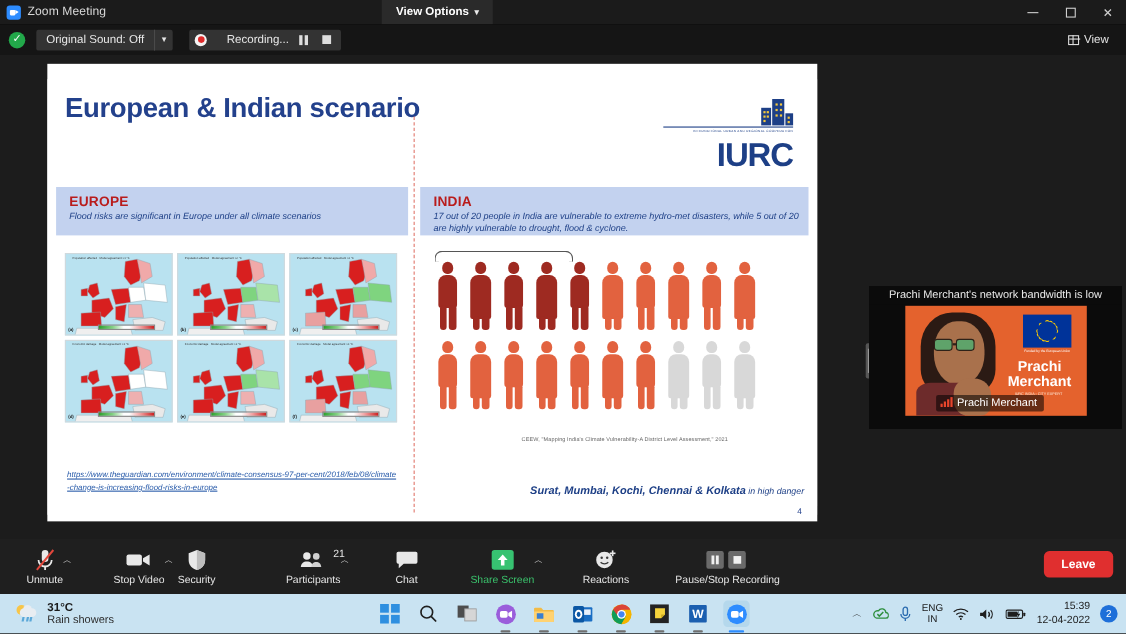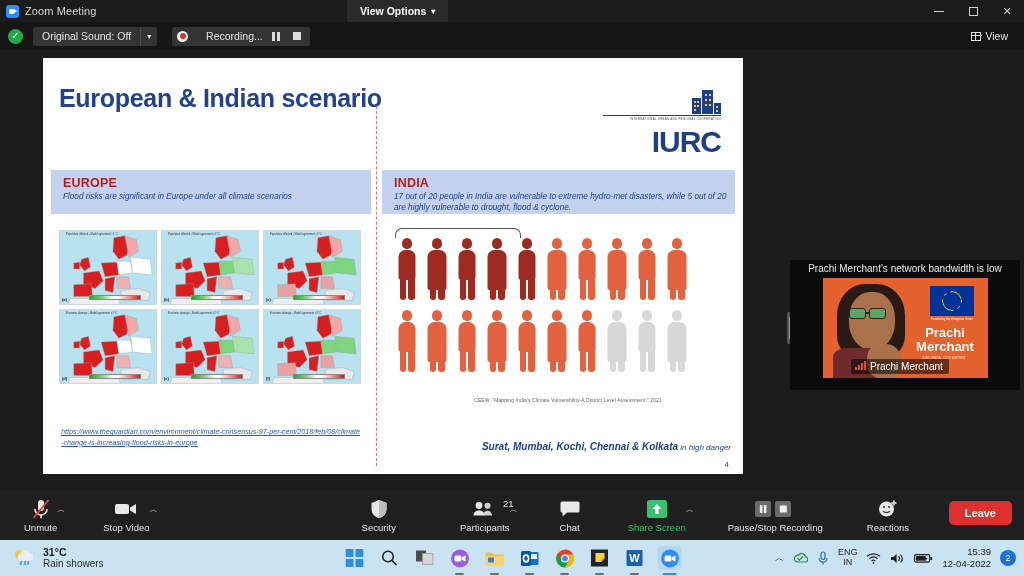--- a/index.html
+++ b/index.html
@@ -809,21 +809,21 @@
       <div class="cicon">
         <svg class="ic" width="24" height="16" viewBox="0 0 24 16">
           <rect x="1" y="3" width="14" height="10" rx="2" fill="#e8e8e8"></rect>
           <path d="M16 6.5 L22 3 L22 13 L16 9.5 Z" fill="#e8e8e8"></path>
         </svg>
       </div>
       <div class="clabel">Stop Video</div>
       <div class="arrowup">︿</div>
     </div>
 
-    <div class="ctrl" style="margin-left:200px">
+    <div class="ctrl" style="">
       <div class="cicon">
         <svg class="ic" width="18" height="20" viewBox="0 0 18 20">
           <path d="M9 1 L16.5 4 V10 C16.5 15 13 18 9 19.2 C5 18 1.5 15 1.5 10 V4 Z" fill="#e8e8e8"></path>
           <path d="M9 1 L16.5 4 V10 C16.5 15 13 18 9 19.2 Z" fill="#bdbdbd"></path>
         </svg>
       </div>
       <div class="clabel">Security</div>
     </div>
 
     <div class="ctrl" style="margin-left:52px">
@@ -851,47 +851,47 @@
 
     <div class="ctrl green" style="margin-left:36px">
       <div class="cicon">
         <svg class="ic" width="22" height="20" viewBox="0 0 22 20">
           <rect x="1" y="1" width="20" height="18" rx="2.5" fill="#37c271"></rect>
           <path d="M11 5 L15.5 10 H12.6 V15 H9.4 V10 H6.5 Z" fill="#ffffff"></path>
         </svg>
       </div>
       <div class="clabel">Share Screen</div>
       <div class="arrowup">︿</div>
-    </div>
-
-    <div class="ctrl" style="margin-left:30px">
-      <div class="cicon">
-        <svg class="ic" width="40" height="18" viewBox="0 0 40 18">
-          <rect x="0" y="1" width="16" height="16" rx="2" fill="#6a6a6a"></rect>
-          <rect x="4.8" y="5" width="2.6" height="8" fill="#f0f0f0"></rect>
-          <rect x="8.8" y="5" width="2.6" height="8" fill="#f0f0f0"></rect>
-          <rect x="20" y="1" width="16" height="16" rx="2" fill="#6a6a6a"></rect>
-          <rect x="24.8" y="5.5" width="7" height="7" fill="#f0f0f0"></rect>
-        </svg>
-      </div>
-      <div class="clabel">Pause/Stop Recording</div>
     </div>
 
     <div class="ctrl" style="margin-left:32px">
       <div class="cicon">
         <svg class="ic" width="22" height="20" viewBox="0 0 22 20">
           <circle cx="9.5" cy="10" r="7.5" fill="#e8e8e8"></circle>
           <circle cx="7" cy="8" r="1.1" fill="#3a3a3a"></circle>
           <circle cx="12" cy="8" r="1.1" fill="#3a3a3a"></circle>
           <path d="M6 12.2a4.2 3 0 0 0 7 0" stroke="#3a3a3a" stroke-width="1.2" fill="none"></path>
           <rect x="16.2" y="1.4" width="1.5" height="5.2" fill="#e8e8e8"></rect>
           <rect x="14.35" y="3.25" width="5.2" height="1.5" fill="#e8e8e8"></rect>
         </svg>
       </div>
       <div class="clabel">Reactions</div>
+    </div>
+
+    <div class="ctrl" style="margin-left:30px">
+      <div class="cicon">
+        <svg class="ic" width="40" height="18" viewBox="0 0 40 18">
+          <rect x="0" y="1" width="16" height="16" rx="2" fill="#6a6a6a"></rect>
+          <rect x="4.8" y="5" width="2.6" height="8" fill="#f0f0f0"></rect>
+          <rect x="8.8" y="5" width="2.6" height="8" fill="#f0f0f0"></rect>
+          <rect x="20" y="1" width="16" height="16" rx="2" fill="#6a6a6a"></rect>
+          <rect x="24.8" y="5.5" width="7" height="7" fill="#f0f0f0"></rect>
+        </svg>
+      </div>
+      <div class="clabel">Pause/Stop Recording</div>
     </div>
 
     <div class="leave-btn">Leave</div>
   </div>
 
   <div class="taskbar">
 
     <div class="weather">
       <div class="w-icon">
         <span class="w-sun"></span>

